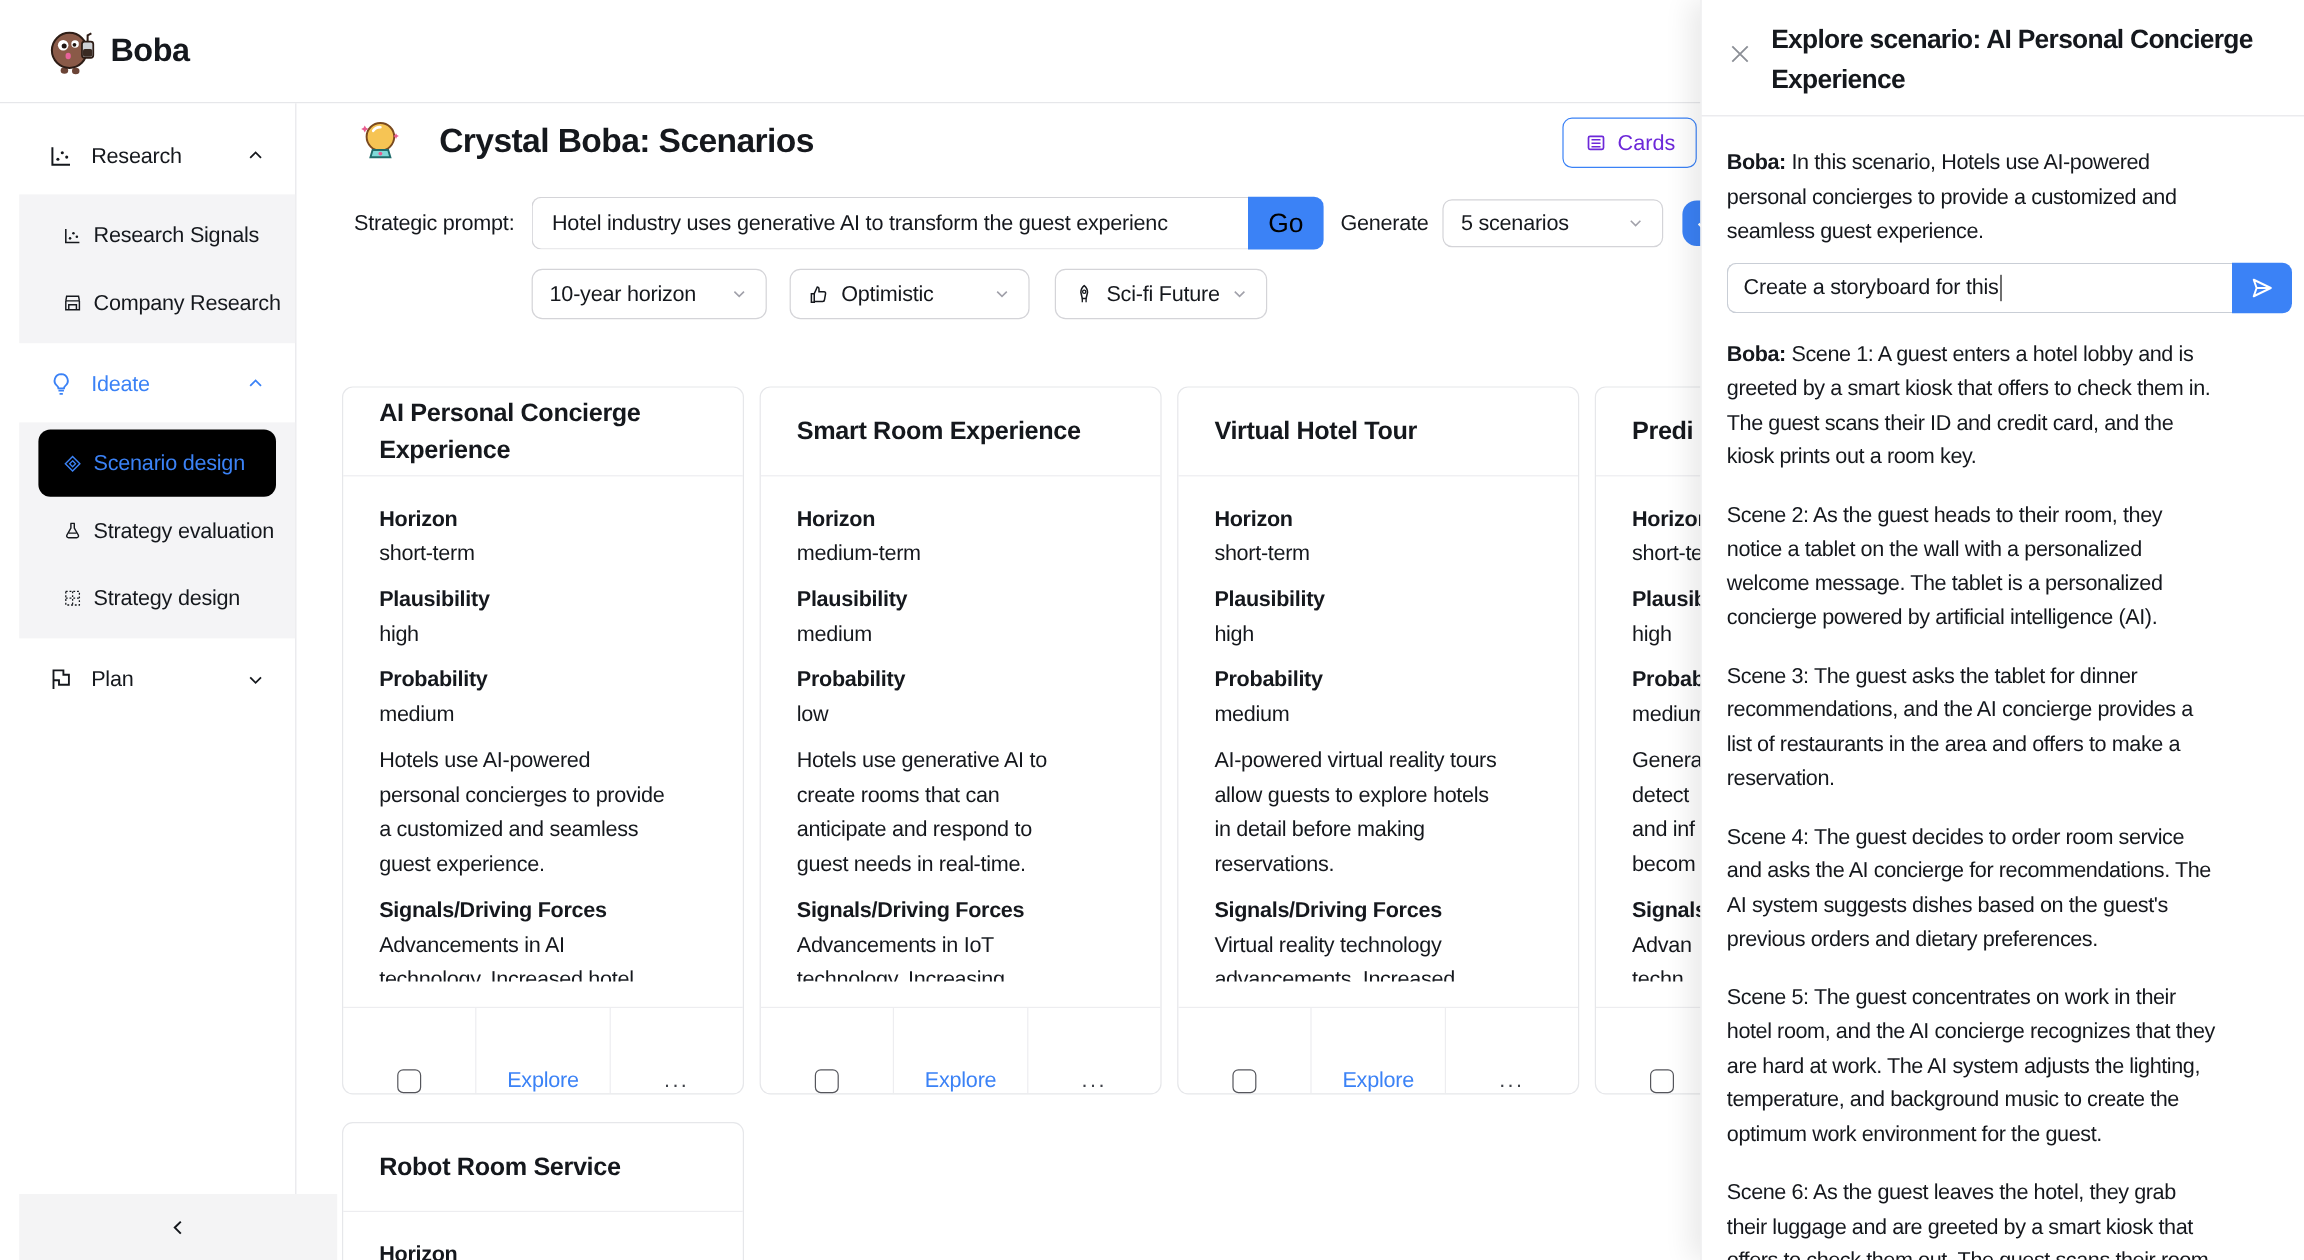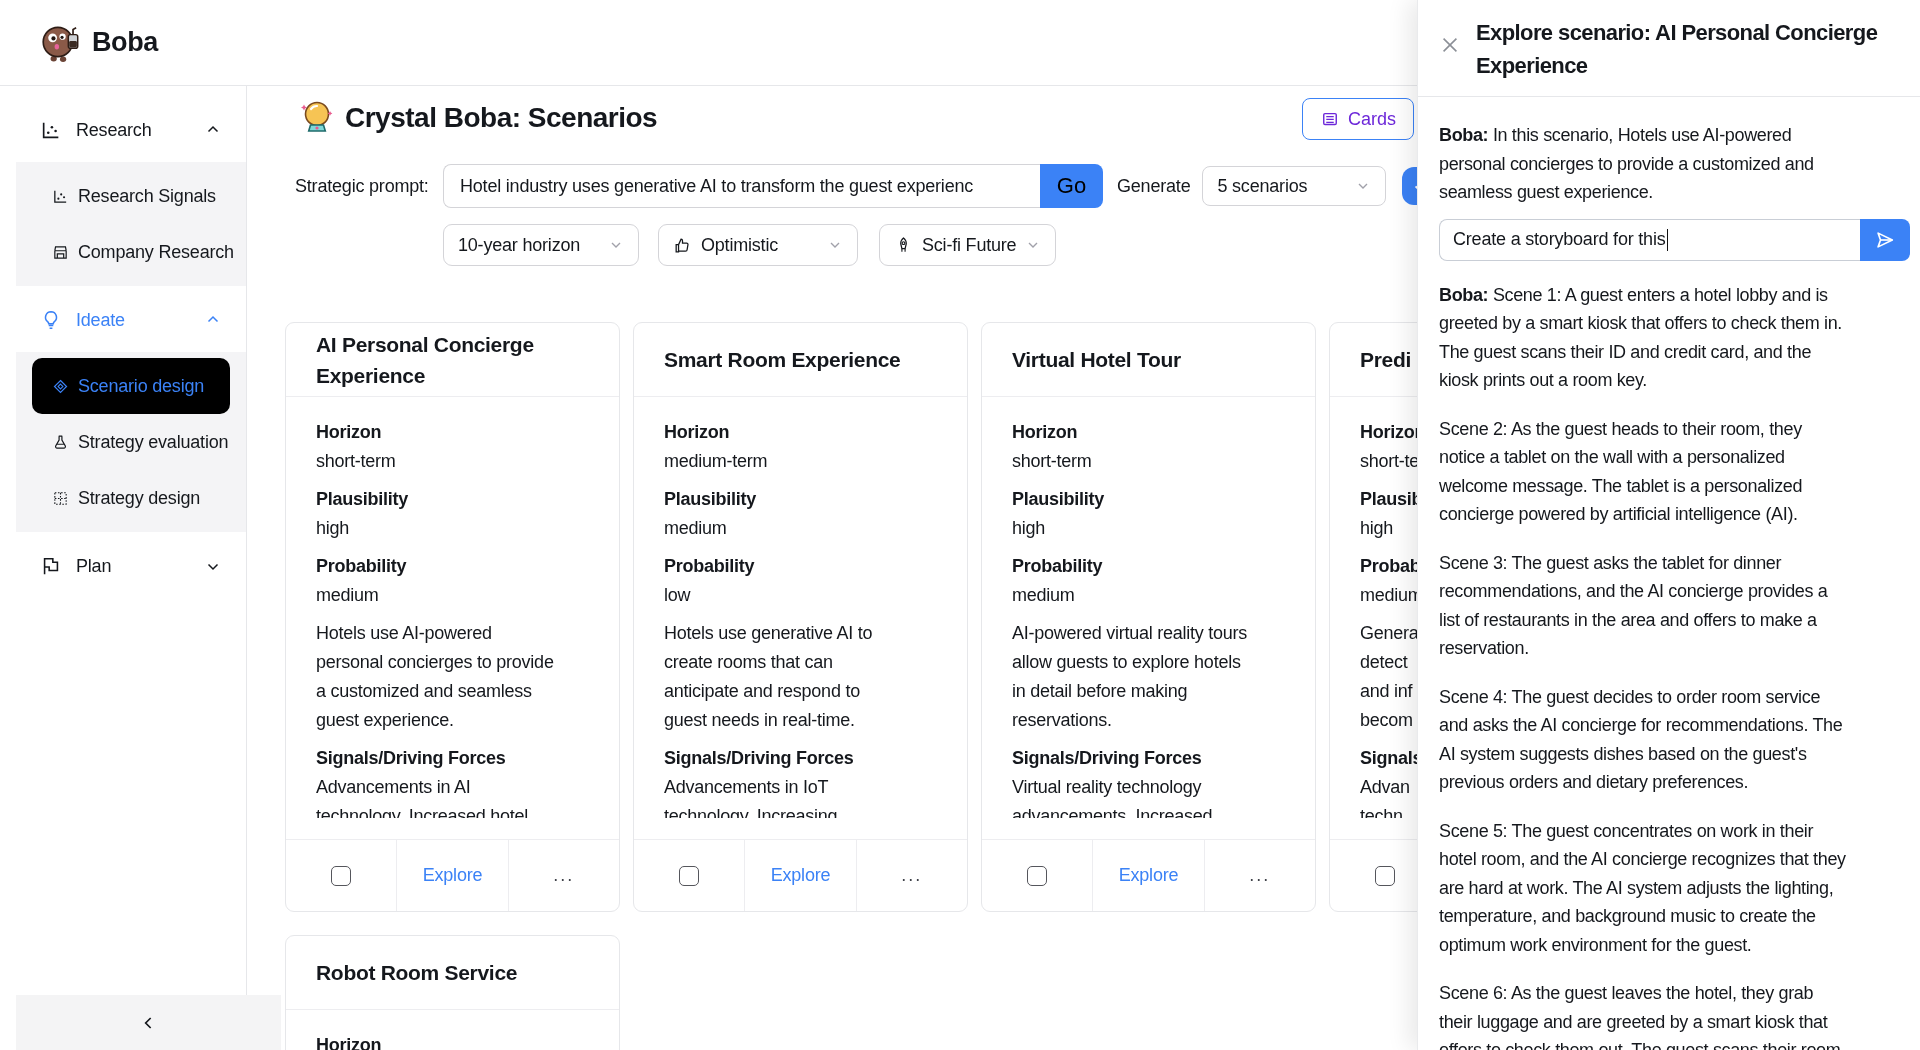--- a/index.html
+++ b/index.html
@@ -23,21 +23,21 @@
   .side-sub { height:56px; display:flex; align-items:center; padding-left:36px; font-size:18px; cursor:pointer; }
   .side-sub .ic { width:17px; height:17px; margin-right:9px; flex:0 0 auto; }
   .side-sub.selected { background:#000000; border-radius:10px; margin:0 16px; padding-left:20px; color:#3b82f6; }
   .blue { color:#3b82f6; }
   .side-foot { position:absolute; bottom:0; left:0; width:265px; height:55px; background:#f4f4f5;
     display:flex; align-items:center; justify-content:center; cursor:pointer; }
   .side-foot .ic { width:20px; height:20px; }
 
   
   .content { position:absolute; top:86px; left:266px; width:1654px; height:964px; background:#fff; overflow:hidden; z-index:1; }
-  .title-row { position:absolute; top:12px; left:31px; display:flex; align-items:center; }
+  .title-row { position:absolute; top:12px; left:31px; display:flex; align-items:center;gap:21px; }
   .title-row .crystal { width:40px; height:40px; margin-right:8px; }
   .page-title { font-size:28px; font-weight:700; letter-spacing:-0.5px; }
   .cards-btn { position:absolute; top:12px; left:1036px; height:42px; display:flex; align-items:center;
     padding:0 17px; border:1px solid #3b82f6; border-radius:8px; color:#6d28d9; font-size:18px; background:#fff; cursor:pointer; }
   .cards-btn .ic { width:20px; height:20px; margin-right:8px; }
 
   .prompt-row { position:absolute; top:78px; left:29px; display:flex; align-items:center; }
   .prompt-label { width:148px; font-size:18px; }
   .prompt-input { width:597px; height:44px; border:1px solid #d4d4d8; border-right:none; border-radius:8px 0 0 8px;
     display:flex; align-items:center; padding:0 16px; font-size:18px; white-space:nowrap; overflow:hidden; }
@@ -62,21 +62,21 @@
   .card { width:335px; background:#fff; border:1px solid #e6e7ea; border-radius:9px; }
   .card-head { height:74px; display:flex; align-items:center; padding:0 30px; border-bottom:1px solid #ededf0; }
   .card-title { font-size:21px; line-height:31px; font-weight:700; letter-spacing:-0.3px; }
   .card-body { height:421px; overflow:hidden; margin-bottom:21px; padding:21px 30px 0 30px;
     font-size:18px; line-height:29px; letter-spacing:-0.25px; }
   .fld { margin-top:9px; } .fld:first-child { margin-top:0; }
   .lbl { font-weight:700; }
   .desc { margin-top:9px; }
   .pre { white-space:pre-line; }
   .card-foot { height:72px; display:flex; border-top:1px solid #ededf0; }
-  .foot-sec { flex:1; display:flex; align-items:center; justify-content:center; }
+  .foot-sec { flex:1; display:flex; align-items:flex-end; justify-content:center; }
   .foot-sec + .foot-sec { border-left:1px solid #ededf0; }
   .checkbox { width:20px; height:20px; border:1.6px solid #55565c; border-radius:5px; background:#fff; cursor:pointer; }
   .explore { color:#3b82f6; font-size:18px; cursor:pointer; text-decoration:none; }
   .more { font-size:18px; color:#3f4249; letter-spacing:2px; cursor:pointer; }
   .robot-card { position:absolute; top:849px; left:19px; height:320px; }
 
   
   .panel { position:absolute; top:0; right:0; width:503px; height:1050px; background:#fff; z-index:50;
     border-left:1px solid #e9eaec; box-shadow:-8px 0 22px rgba(0,0,0,.09); }
   .panel-close { position:absolute; top:34px; left:21px; width:22px; height:22px; cursor:pointer; }

